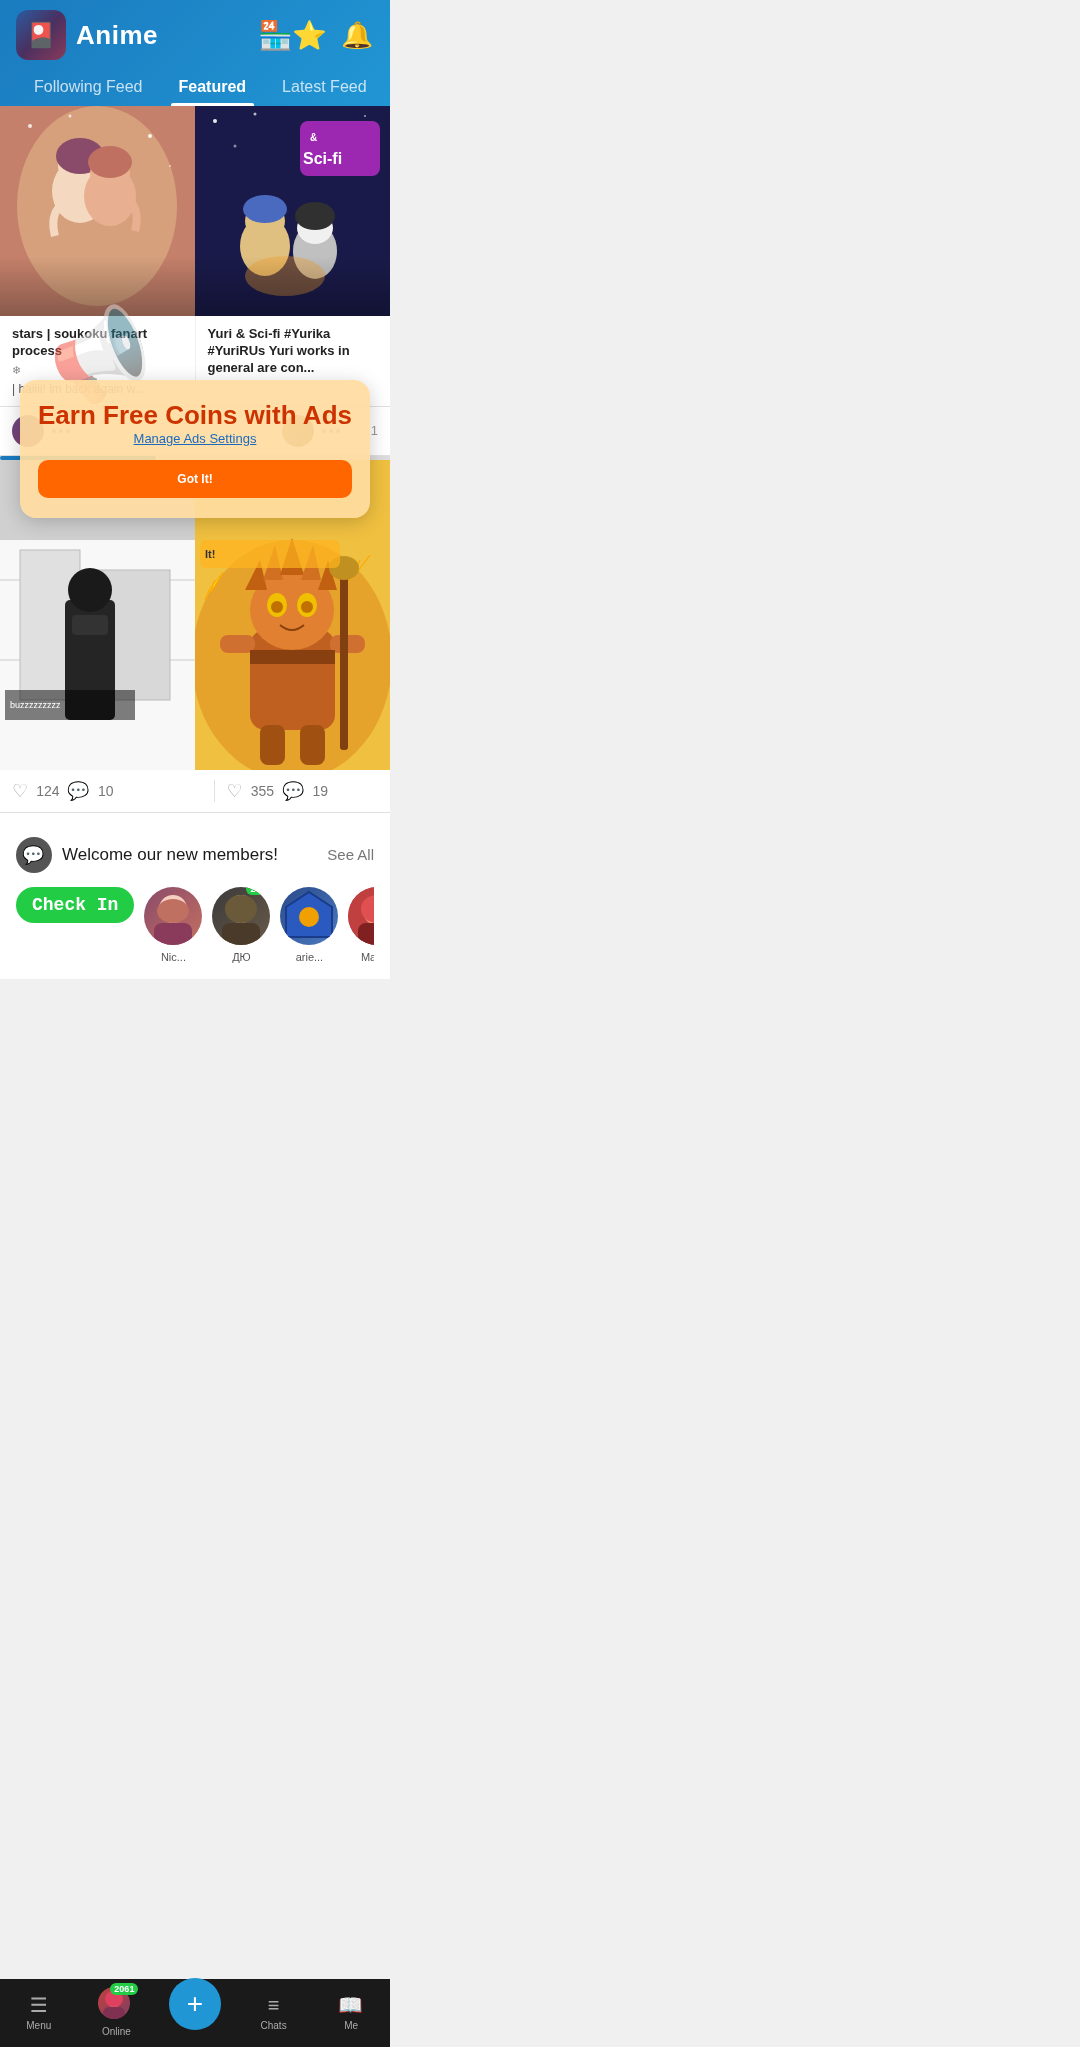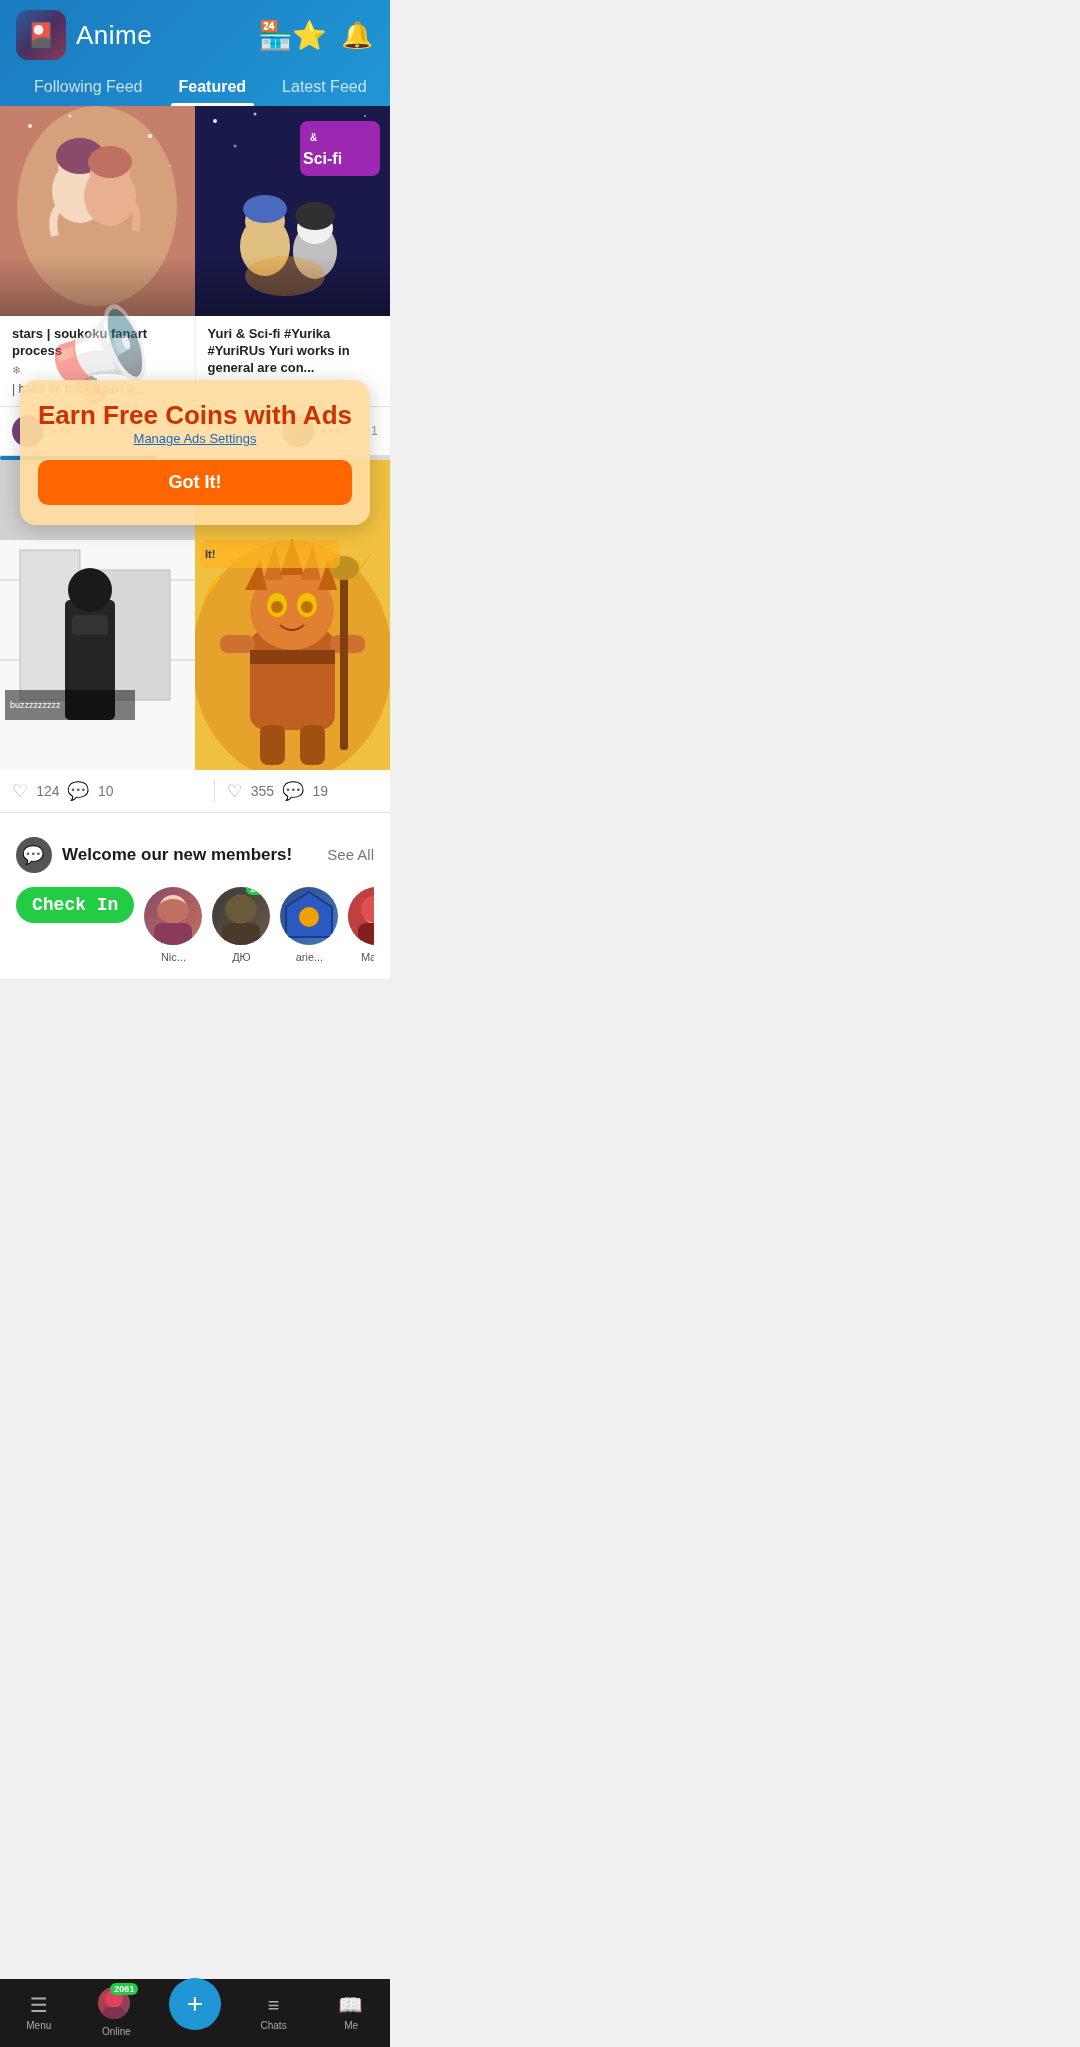--- a/index.html
+++ b/index.html
@@ -46,21 +46,21 @@
       height: 100%;
       background: linear-gradient(135deg, #2a5ba0 0%, #4a3060 50%, #8a3a5a 100%);
       display: flex;
       align-items: center;
       justify-content: center;
       font-size: 22px;
     }
     .app-title {
       color: white;
       font-size: 26px;
-      font-weight: 400;
+      font-weight: 700;
       letter-spacing: 0.5px;
     }
     .header-right {
       display: flex;
       align-items: center;
       gap: 14px;
     }
     .shop-icon {
       font-size: 28px;
       position: relative;
@@ -278,21 +278,21 @@
       border-radius: 50%;
       background: #555;
       display: flex;
       align-items: center;
       justify-content: center;
       color: white;
       font-size: 18px;
     }
     .welcome-title {
       font-size: 17px;
-      font-weight: 700;
+      font-weight: 400;
       color: #1a1a1a;
     }
     .see-all {
       font-size: 15px;
       color: #777;
     }
 
     
     .members-row {
       display: flex;
@@ -432,21 +432,21 @@
       text-align: center;
       color: #1a6abf;
       font-size: 13px;
       text-decoration: underline;
       margin-bottom: 14px;
     }
     .ad-cta {
       display: block;
       background: #ff6600;
       color: white;
-      font-size: 18px;
+      font-size: 12px;
       font-weight: 700;
       text-align: center;
       padding: 12px;
       border-radius: 10px;
       width: 100%;
       border: none;
       cursor: pointer;
     }
     
     .megaphone-overlay {

